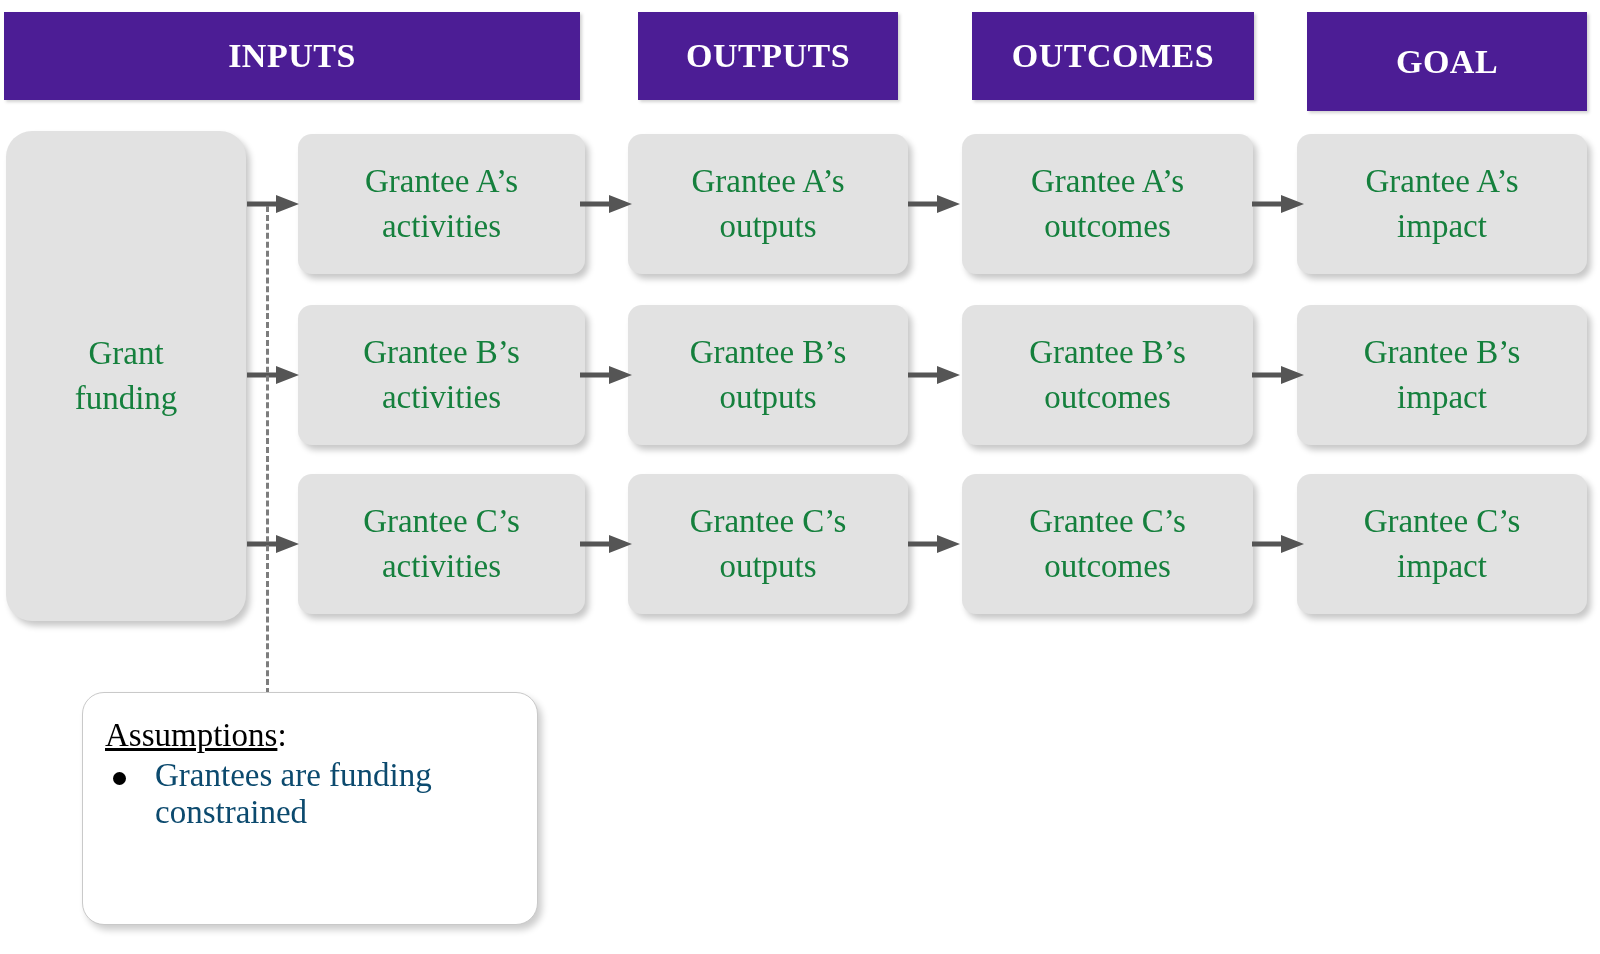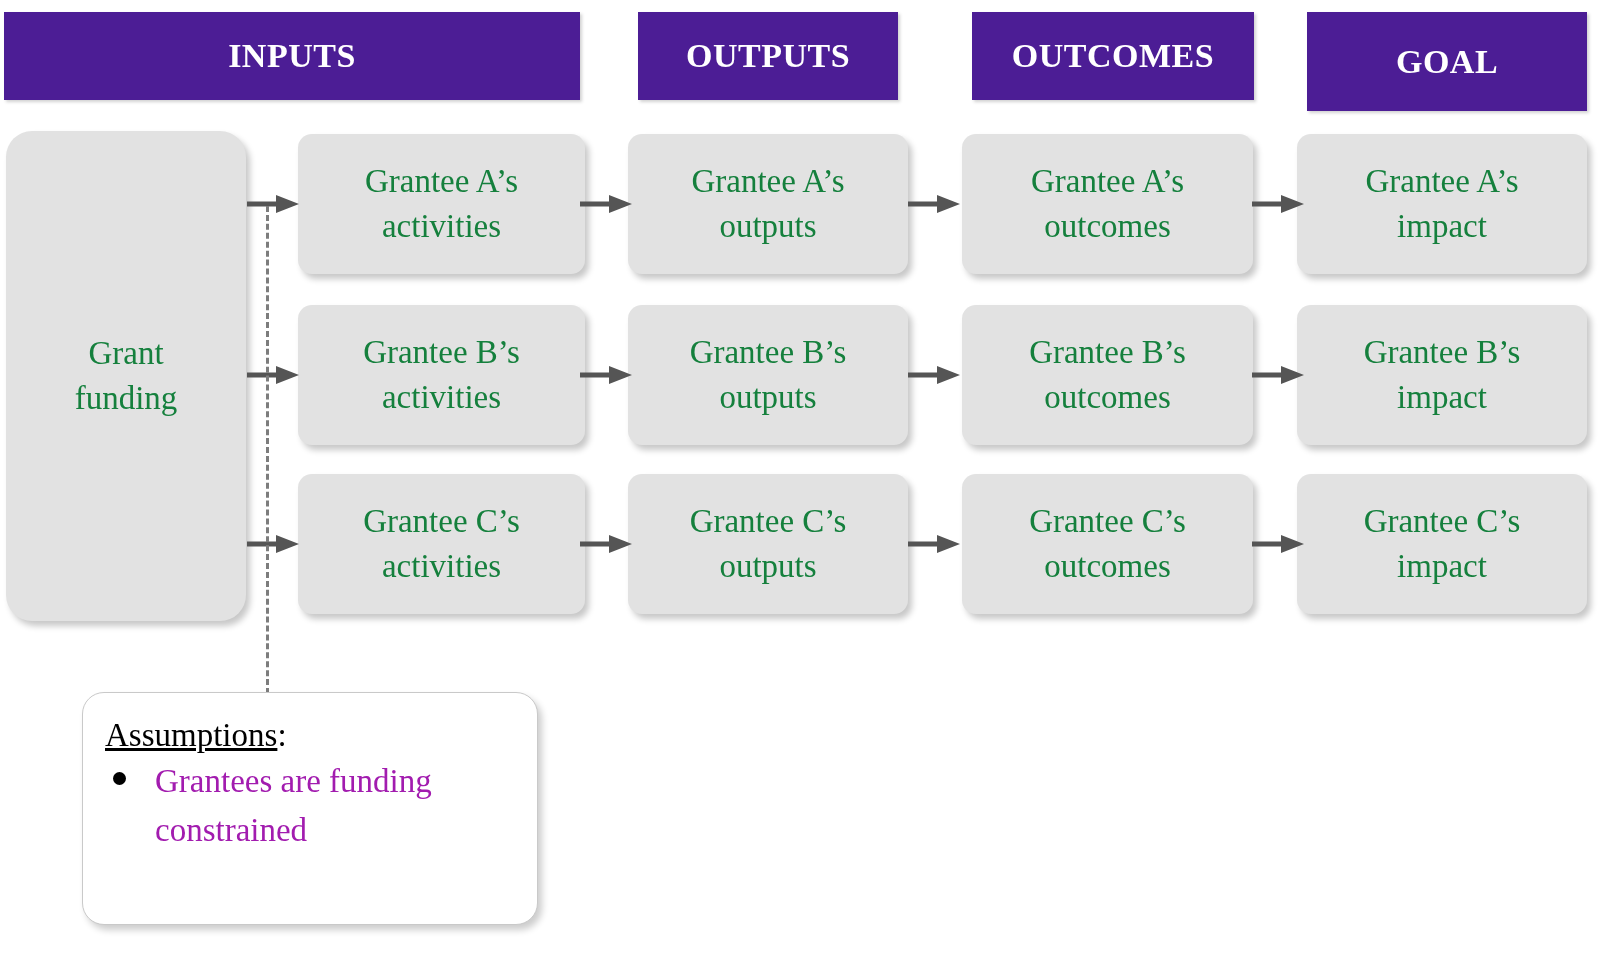--- a/index.html
+++ b/index.html
@@ -96,22 +96,22 @@
     text-underline-offset: 2px;
   }
   .assumptions ul {
     list-style: none;
     margin: 2px 0 0 0;
     padding: 0;
   }
   .assumptions li {
     position: relative;
     font-size: 33px;
-    line-height: 49px;
-    color: #a21caf;
+    line-height: 37px;
+    color: #0c4a6e;
     padding-left: 50px;
     margin-bottom: 0px;
   }
   .assumptions li .bullet {
     position: absolute;
     left: 8px;
     top: 15px;
     width: 13px;
     height: 13px;
     border-radius: 50%;

